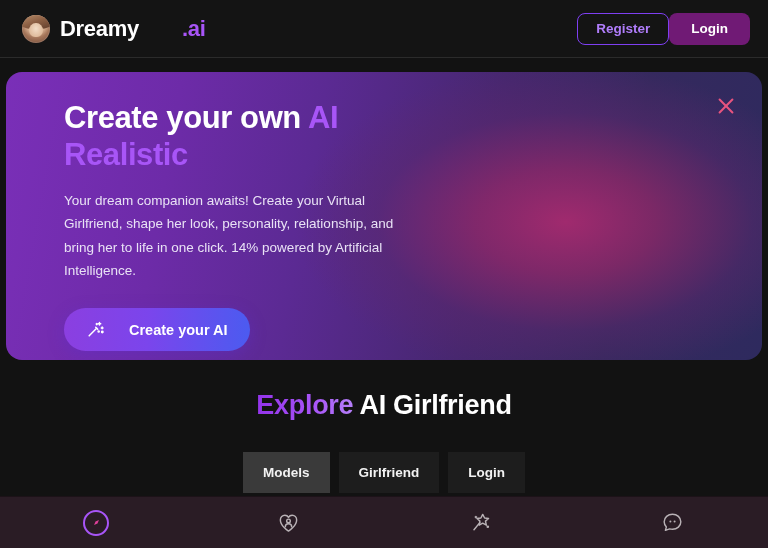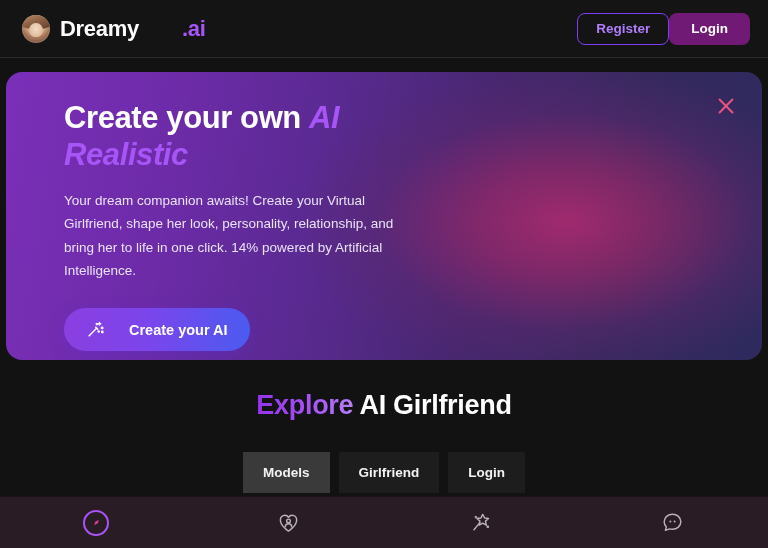--- a/index.html
+++ b/index.html
@@ -78,21 +78,21 @@
     background:
       radial-gradient(ellipse 46% 70% at 74% 52%, #a02a6e 0%, rgba(150,40,105,.72) 26%, rgba(95,40,110,.45) 54%, rgba(60,45,120,0) 78%),
       linear-gradient(100deg, #7a2fb8 0%, #6d2ba8 22%, #5b2a93 40%, #46276f 62%, #35295e 80%, #2e2a5e 100%);
     padding: 28px 0 0 58px;
   }
   .hero-title {
     font-size: 31px; font-weight: 800; line-height: 1.18;
     color: #ffffff; letter-spacing: -.4px;
     max-width: 330px;
   }
-  .hero-title .accent { color: #a855f7; font-style: italic; }
+  .hero-title .accent { color: #a855f7; }
   .hero-sub {
     margin-top: 16px;
     font-size: 13.5px; line-height: 1.72;
     color: #e9e2f5; font-weight: 400;
     max-width: 330px;
   }
   .cta {
     margin-top: 26px;
     display: inline-flex; align-items: center; gap: 24px;
     height: 43px; padding: 0 22px;

